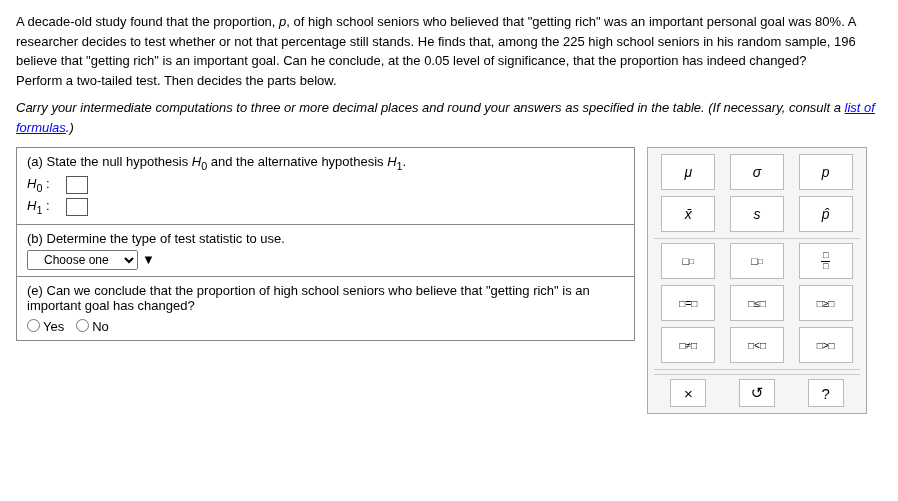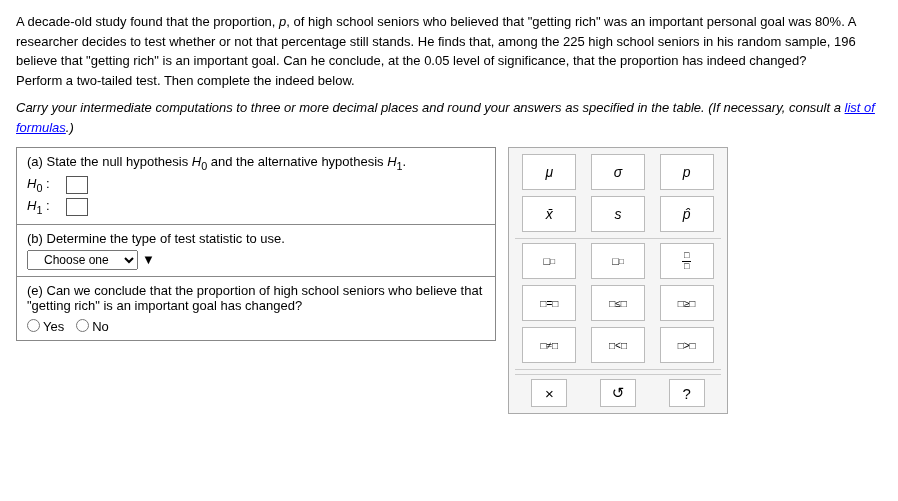--- a/index.html
+++ b/index.html
@@ -30,21 +30,21 @@
     }
     .main-layout {
       display: flex;
       gap: 12px;
       align-items: flex-start;
     }
     .questions-table {
       border: 1px solid #888;
       border-collapse: collapse;
       flex: 0 0 auto;
-      width: 480px;
+      width: 619px;
     }
     .questions-table td {
       border: 1px solid #888;
       padding: 6px 10px;
       vertical-align: top;
     }
     .part-label {
       font-weight: normal;
     }
     .hypothesis-row {
@@ -162,21 +162,21 @@
     .frac-sym .den { padding: 0 2px; }
   </style>
 </head>
 <body>
 
 <p class="intro-text">
   A decade-old study found that the proportion, <em>p</em>, of high school seniors who believed that "getting rich" was an important personal goal was 80%. A researcher decides to test whether or not that percentage still stands. He finds that, among the 225 high school seniors in his random sample, 196 believe that "getting rich" is an important goal. Can he conclude, at the 0.05 level of significance, that the proportion has indeed changed?
 </p>
 
 <p class="perform-text">
-  Perform a two-tailed test. Then complete the indeed below.
+  Perform a two-tailed test. Then decides the parts below.
 </p>
 
 <p class="carry-text">
   Carry your intermediate computations to three or more decimal places and round your answers as specified in the table. (If necessary, consult a <a href="#">list of formulas</a>.)
 </p>
 
 <div class="main-layout">
 
   <table class="questions-table">
 

